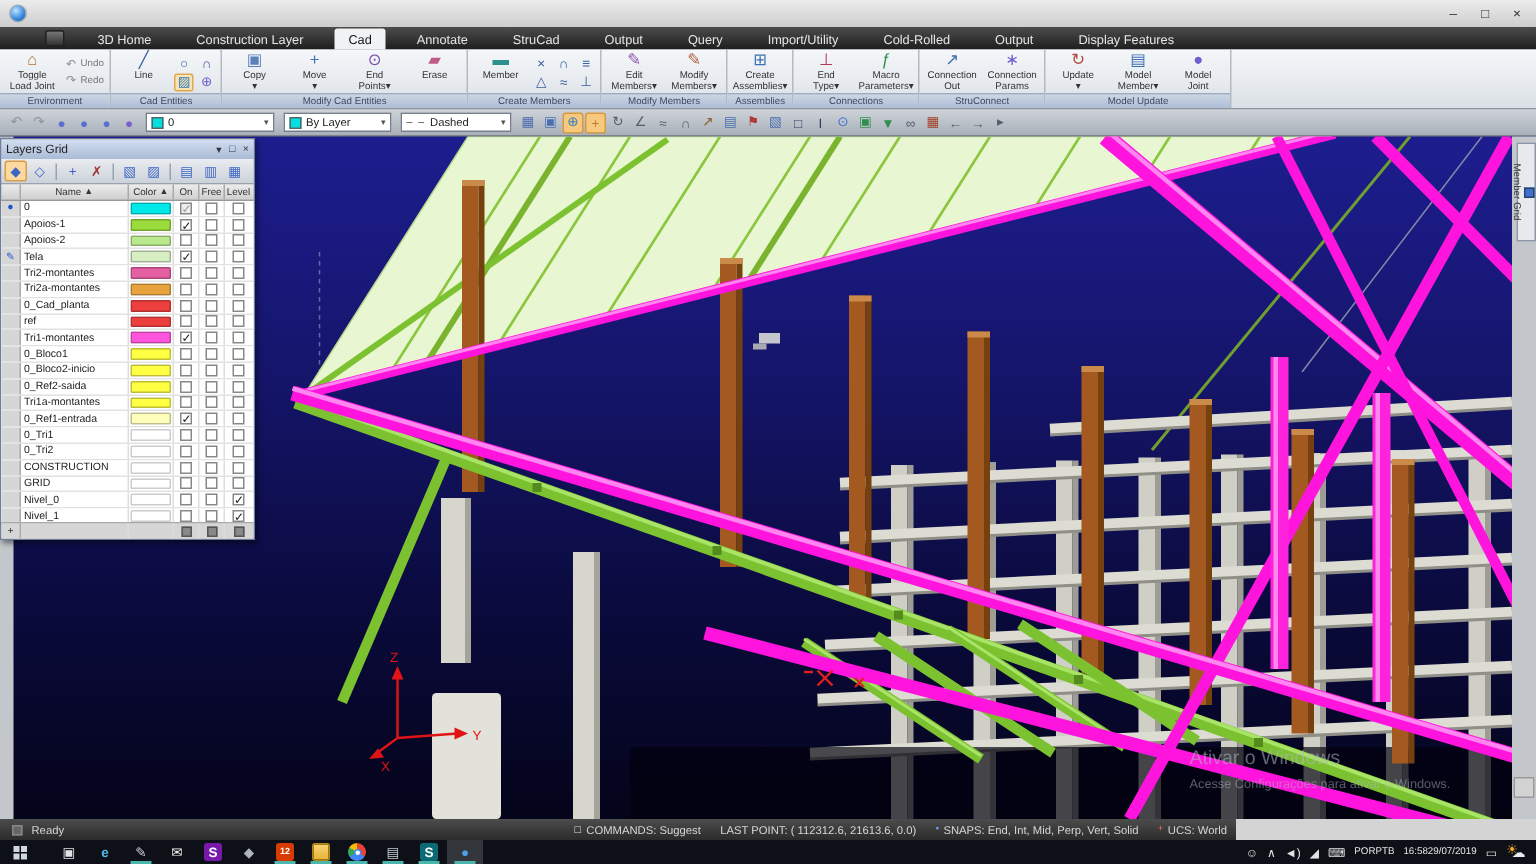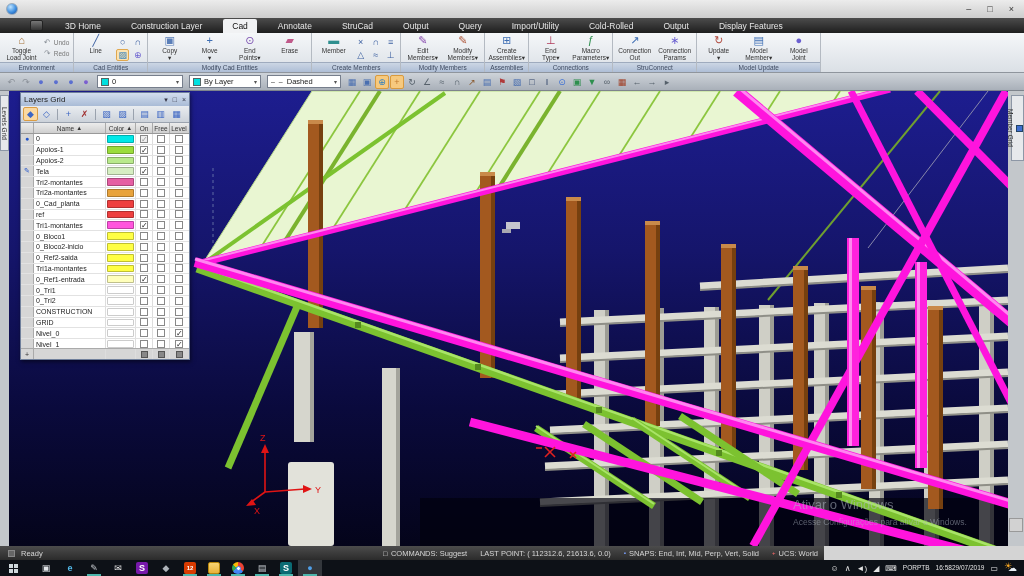--- a/index.html
+++ b/index.html
@@ -66,21 +66,21 @@
   .vtab { background:#e7e9ec; border:1px solid #8d97a6; font-size:6.5px; color:#333;
     writing-mode:vertical-rl; padding:3px 0; text-align:center; }
   .vtab-l { position:absolute; left:0; top:4px; width:9px; height:56px; }
   .vtab-r { position:absolute; right:0; top:4px; width:13px; height:66px; display:flex;
     flex-direction:column; align-items:center; gap:2px; }
   .vtab-r .sq { width:7px; height:7px; background:#3f6fd0; border:1px solid #246; flex:none; }
   .dock-bottomsq { position:absolute; right:1px; bottom:14px; width:14px; height:14px;
     background:#d2d2d2; border:1px solid #999; }
 
   
-  .lpanel { position:absolute; left:20px; top:1px; width:170px; height:268px; z-index:4;
+  .lpanel { position:absolute; left:0; top:1px; width:170px; height:268px; z-index:4;
     background:#dde1e6; border:1px solid #6f7f9b; box-shadow:1px 2px 4px rgba(0,0,0,.5);
     display:flex; flex-direction:column; }
   .lp-head { height:13px; background:linear-gradient(#d3deef,#a9bbd6); display:flex; align-items:center;
     font-size:8px; color:#222; padding:0 3px; }
   .lp-headbtns { margin-left:auto; display:flex; gap:5px; font-size:7px; color:#334; }
   .lp-tools { height:17px; background:linear-gradient(#e9ecf0,#ccd2da); border-bottom:1px solid #9aa2ae;
     display:flex; align-items:center; gap:1px; padding:0 2px; }
   .lp-tool { width:15px; height:14px; display:flex; align-items:center; justify-content:center;
     font-size:9px; color:#3c66c4; border-radius:2px; }
   .lp-tool.active { background:#fbd9a0; border:1px solid #db9d44; }

